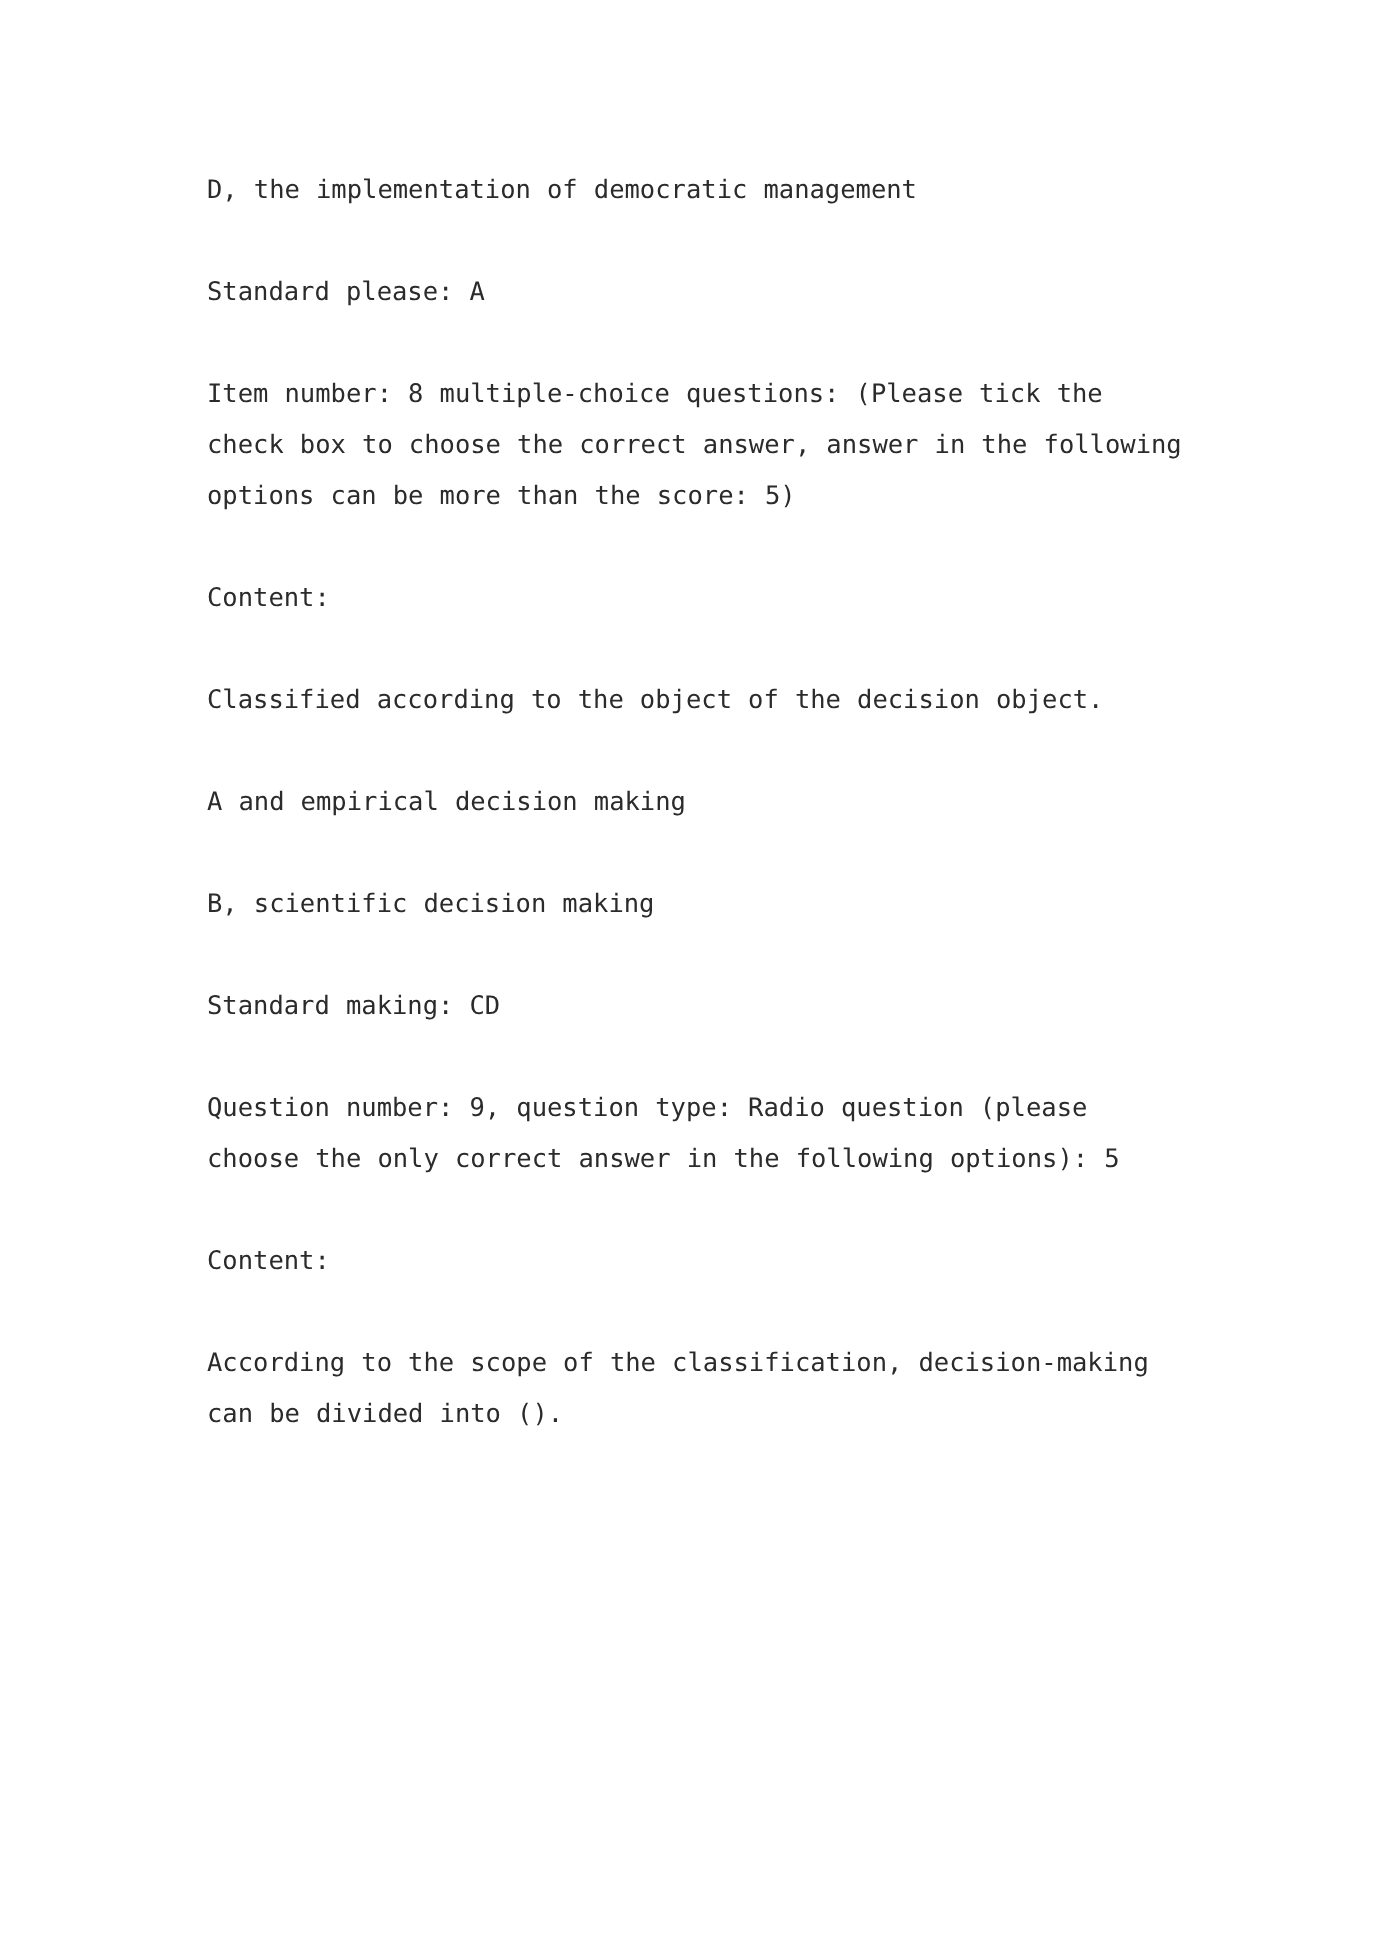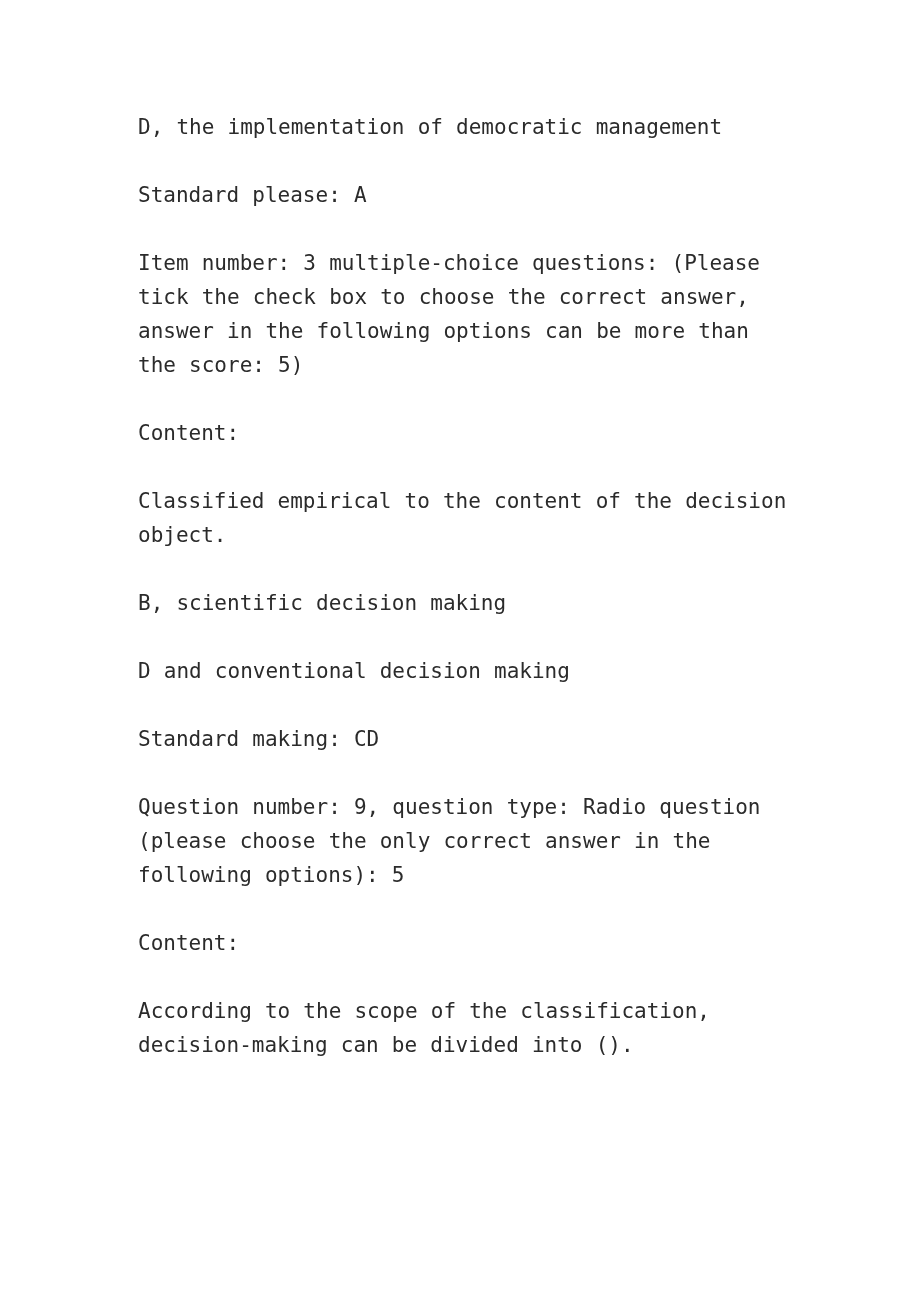--- a/index.html
+++ b/index.html
@@ -20,21 +20,21 @@
     box-sizing: border-box;
   }
   .text-column {
     position: absolute;
     left: 138px;
     top: 110px;
     width: 652px;
   }
   .para {
     margin: 0 0 34px 0;
-    font-size: 21px;
+    font-size: 17px;
     line-height: 34px;
     color: #2b2b2b;
     letter-spacing: 0px;
     word-spacing: 0.5px;
     text-align: left;
     white-space: pre-wrap;
     -webkit-font-smoothing: antialiased;
   }
   .para:last-child {
     margin-bottom: 12px;
@@ -43,31 +43,31 @@
 </head>
 <body>
 
 <div class="page">
   <div class="text-column">
 
     <p class="para">D, the implementation of democratic management</p>
 
     <p class="para">Standard please: A</p>
 
-    <p class="para">Item number: 3 multiple-choice questions: (Please tick the check box to choose the correct answer, answer in the following options can be more than the score: 5)</p>
+    <p class="para">Item number: 8 multiple-choice questions: (Please tick the check box to choose the correct answer, answer in the following options can be more than the score: 5)</p>
 
     <p class="para">Content:</p>
 
-    <p class="para">Classified empirical to the content of the decision object.</p>
+    <p class="para">Classified according to the object of the decision object.</p>
 
+    <p class="para">A and empirical decision making</p>
 
     <p class="para">B, scientific decision making</p>
 
 
-    <p class="para">D and conventional decision making</p>
 
 
     <p class="para">Standard making: CD</p>
 
     <p class="para">Question number: 9, question type: Radio question (please choose the only correct answer in the following options): 5</p>
 
     <p class="para">Content:</p>
 
     <p class="para">According to the scope of the classification, decision-making can be divided into ().</p>
 

